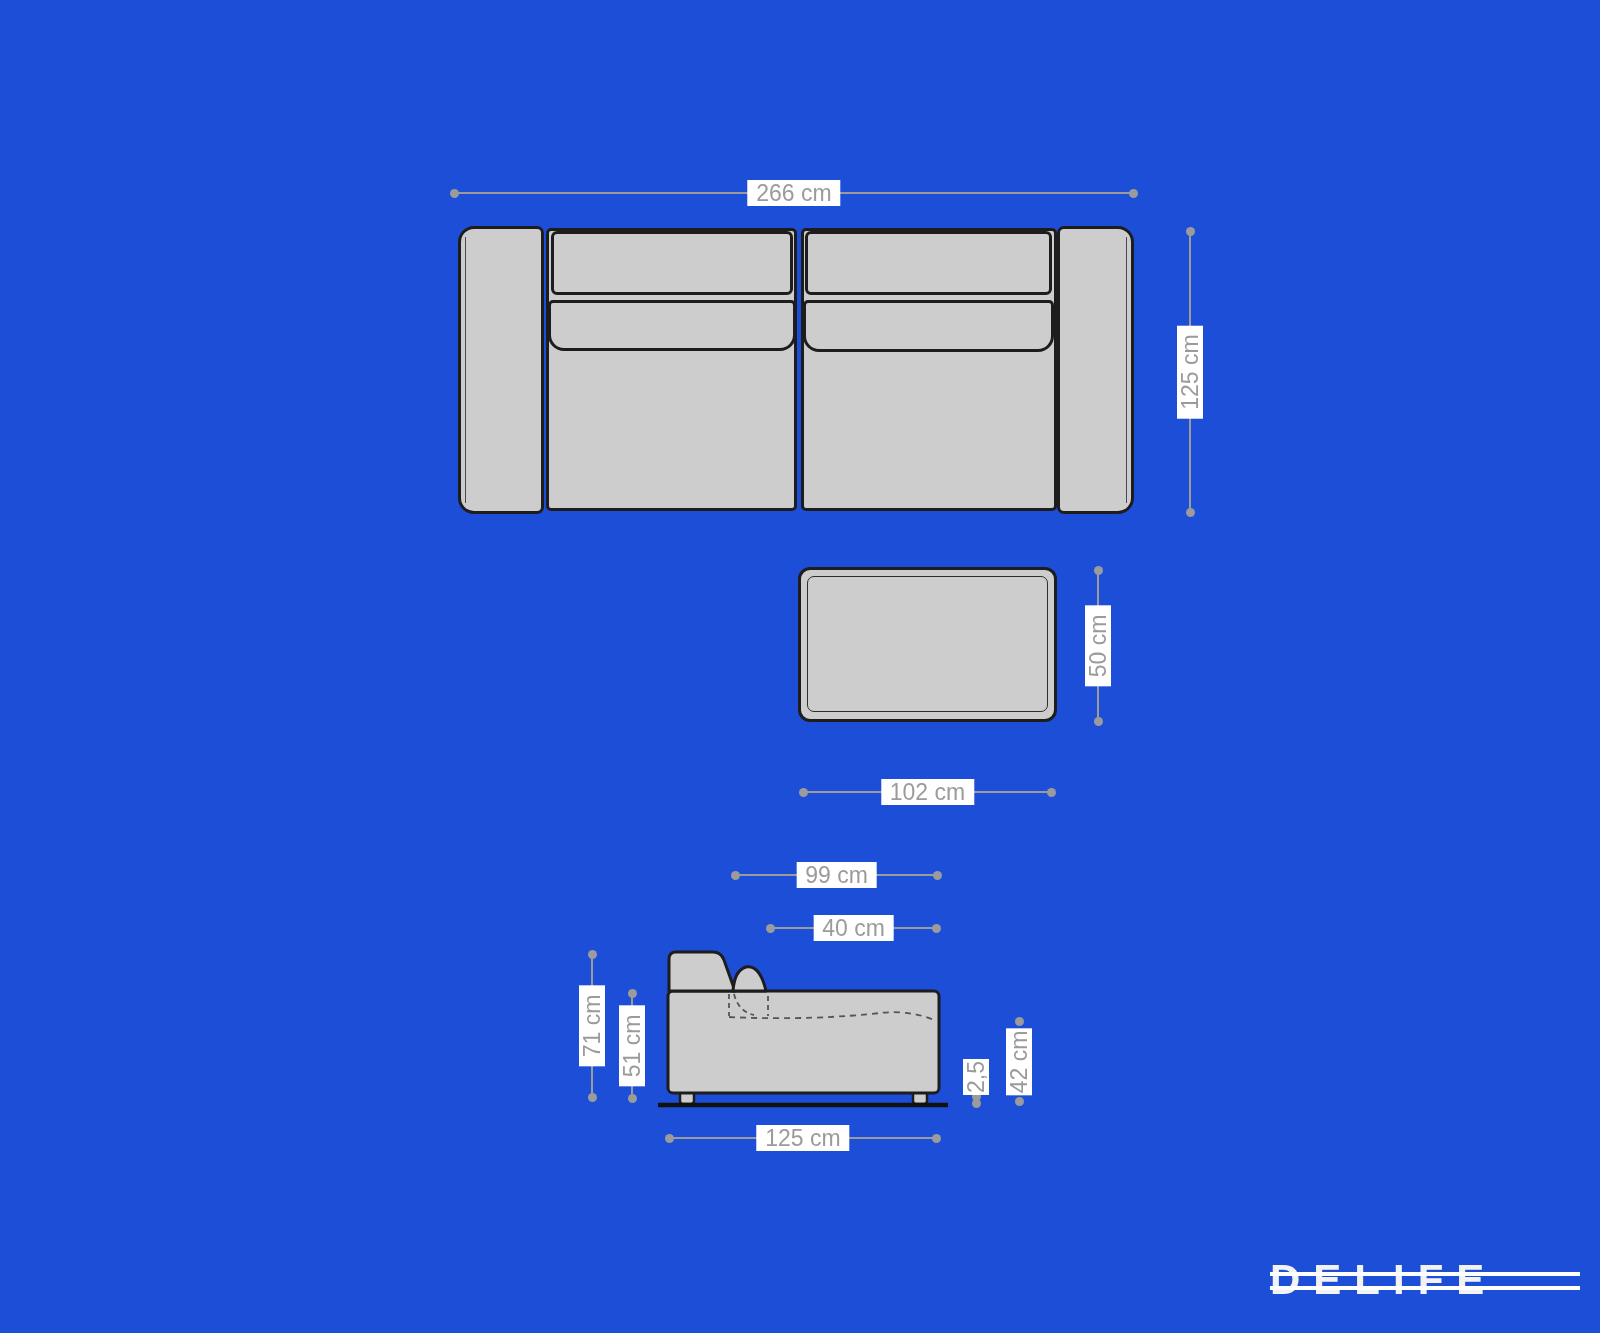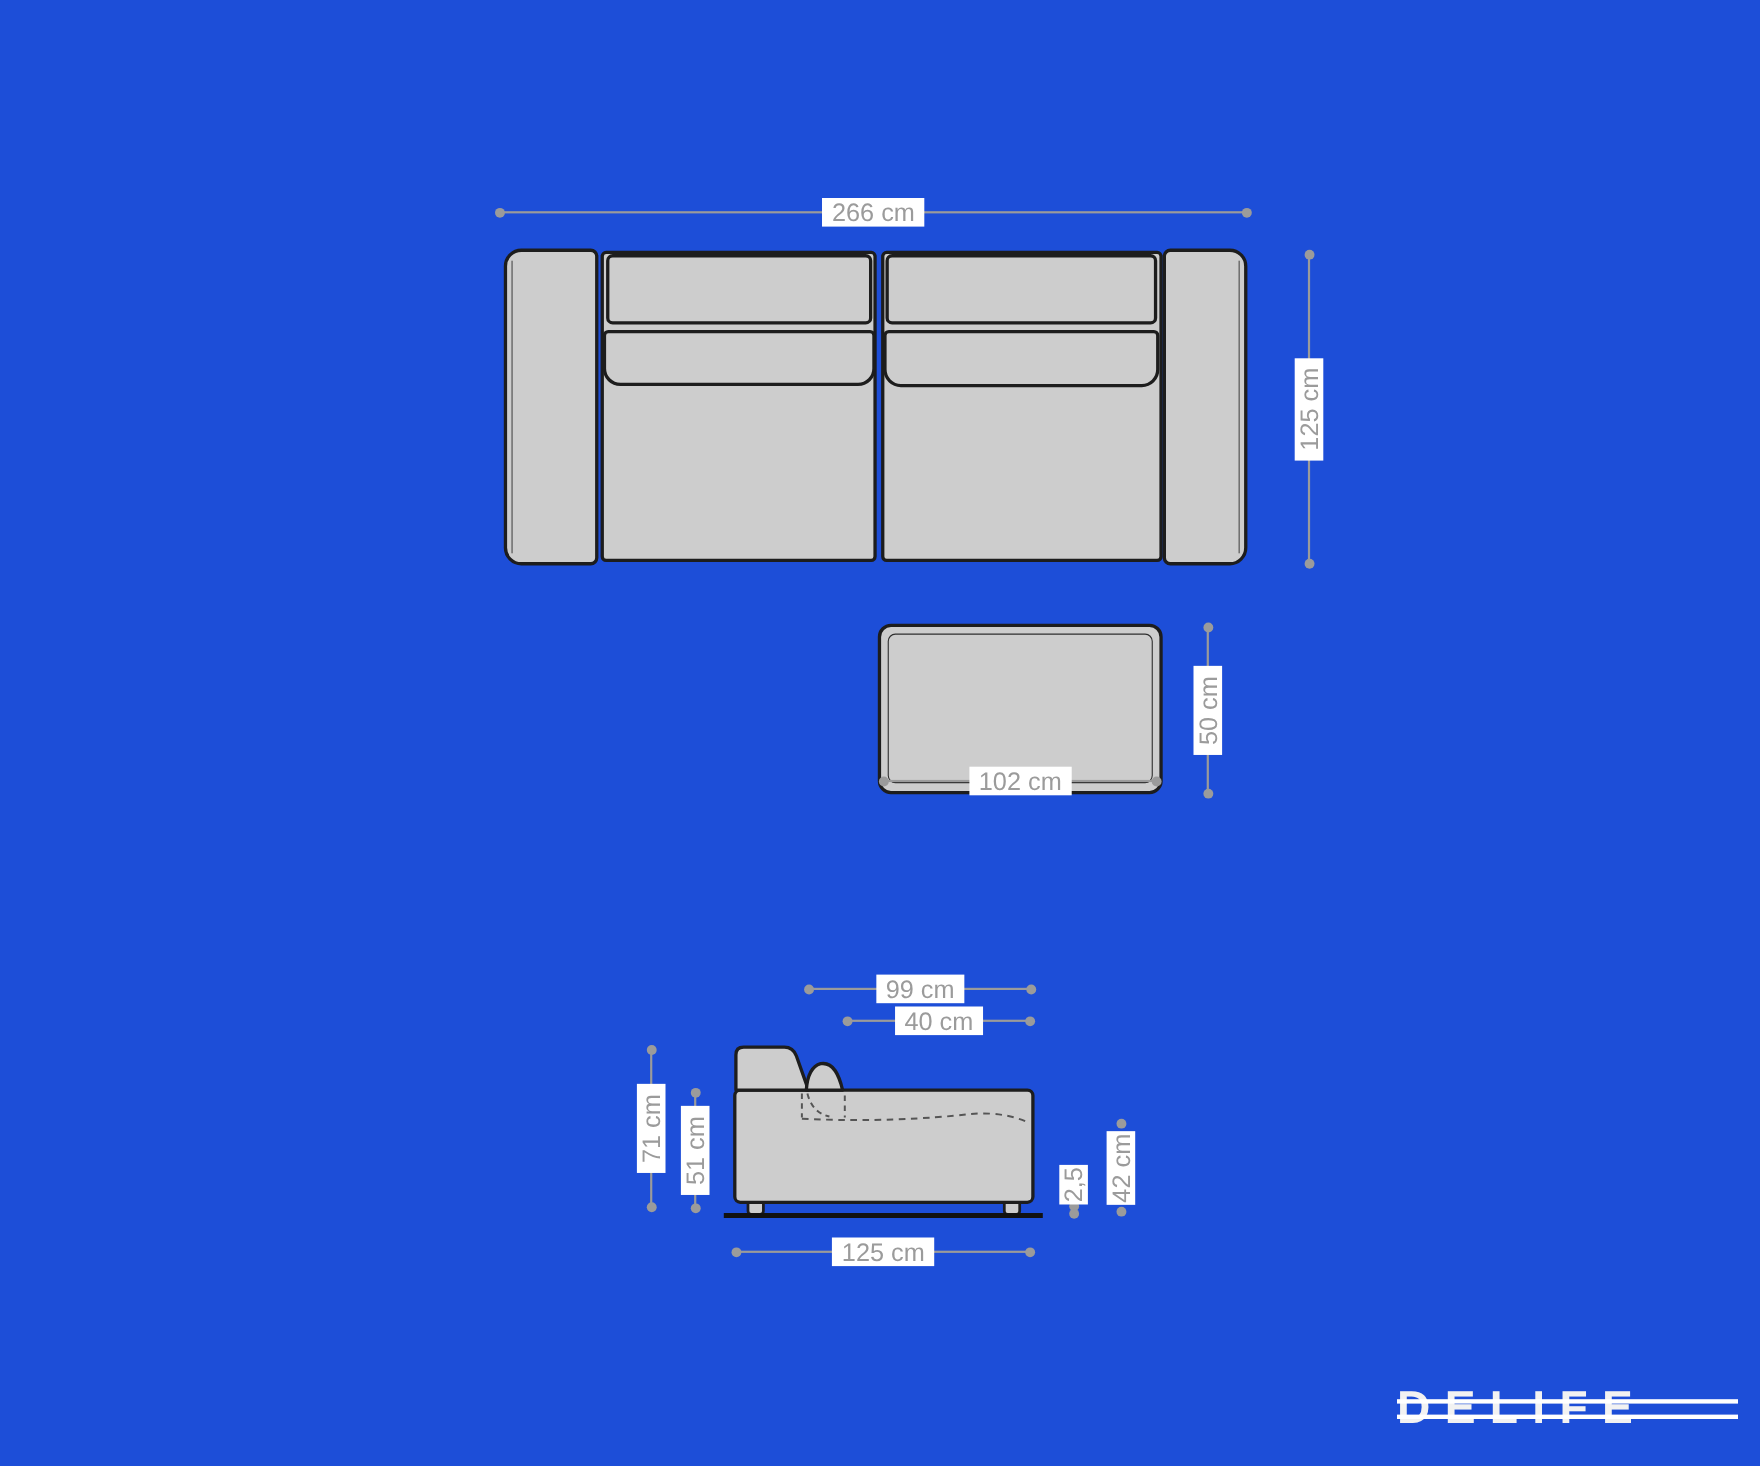--- a/index.html
+++ b/index.html
@@ -101,36 +101,36 @@
   </div>
 
   <div class="furn stool" style="left:798px; top:567px; width:259px; height:155px;">
     <div class="stool-seam"></div>
   </div>
 
   <div class="vdim" style="left:1097px; top:570px; height:152px;">
     <span class="dim-label">50 cm</span>
   </div>
 
-  <div class="hdim" style="left:803px; top:709px; width:249px;">
+  <div class="hdim" style="left:803px; top:791px; width:249px;">
     <span class="dim-label">102 cm</span>
   </div>
 
   <svg style="left:640px; top:940px;" width="320" height="180" viewBox="640 940 320 180">
     <rect x="680" y="1091" width="14" height="13" rx="3" fill="#cdcdcd" stroke="#1d1d1d" stroke-width="2.5"></rect>
     <rect x="913" y="1091" width="14" height="13" rx="3" fill="#cdcdcd" stroke="#1d1d1d" stroke-width="2.5"></rect>
     <rect x="668" y="991" width="271" height="102" rx="5" fill="#cdcdcd" stroke="#1d1d1d" stroke-width="3"></rect>
     <path d="M669,991 L669,959 Q669,952 676,952 L713,952 Q721,952 724,960 L735,991 Z" fill="#cdcdcd" stroke="#1d1d1d" stroke-width="3" stroke-linejoin="round"></path>
     <path d="M733,991 C734,977 739,969 746,967 C758,965 763,978 766,991 Z" fill="#cdcdcd" stroke="#1d1d1d" stroke-width="3" stroke-linejoin="round"></path>
     <path d="M729,994 L729,1016 M768,996 L768,1016 M734,994 C737,1006 744,1013 754,1015" fill="none" stroke="#555555" stroke-width="1.8" stroke-dasharray="5 4"></path>
     <path d="M729,1017 C790,1020 845,1017 880,1013 C905,1010 926,1016 936,1021" fill="none" stroke="#555555" stroke-width="1.8" stroke-dasharray="6 5"></path>
     <line x1="658" y1="1105" x2="948" y2="1105" stroke="#111111" stroke-width="4.5"></line>
   </svg>
 
-  <div class="hdim" style="left:735px; top:898px; width:203px;">
+  <div class="hdim" style="left:735px; top:874px; width:203px;">
     <span class="dim-label">99 cm</span>
   </div>
 
   <div class="hdim" style="left:770px; top:927px; width:167px;">
     <span class="dim-label">40 cm</span>
   </div>
 
   <div class="vdim" style="left:591px; top:954px; height:144px;">
     <span class="dim-label">71 cm</span>
   </div>

